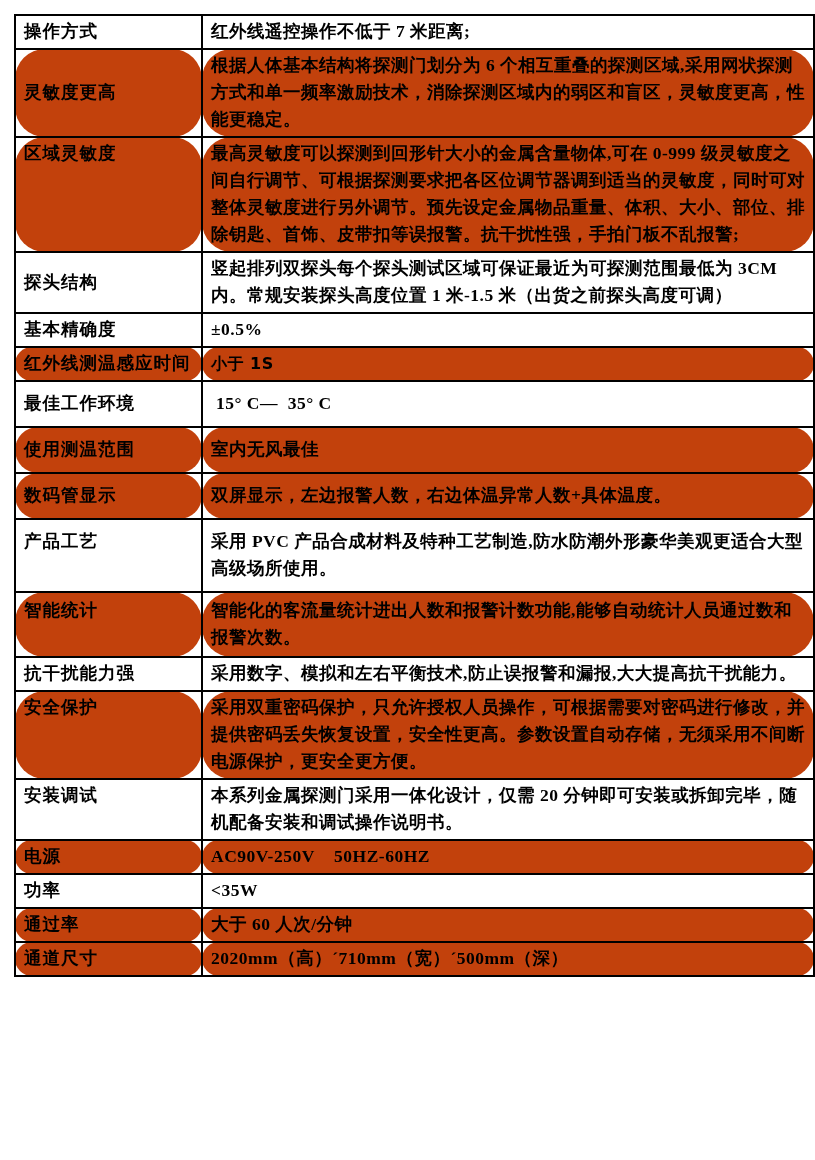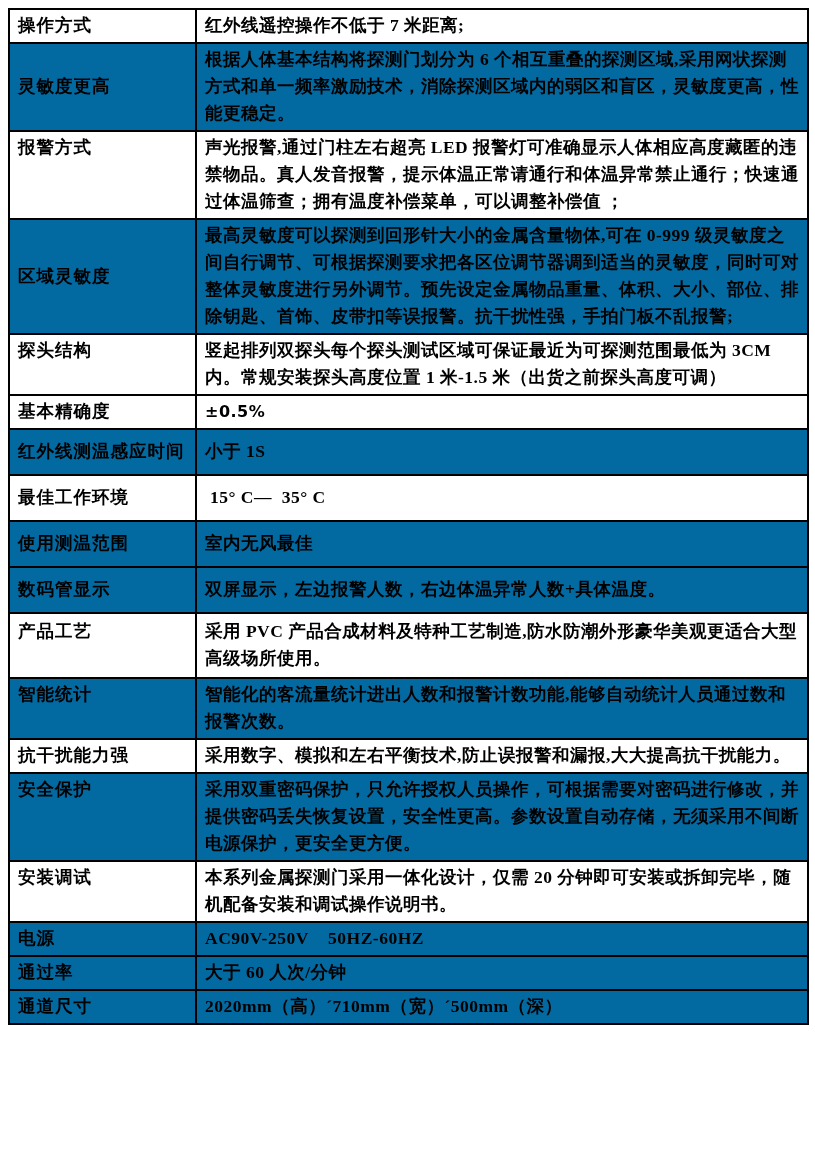--- a/index.html
+++ b/index.html
@@ -7,21 +7,21 @@
     padding: 0;
     background: #ffffff;
     width: 815px;
     height: 1160px;
     overflow: hidden;
   }
   .page {
     box-sizing: border-box;
     width: 707px;
     height: 1160px;
-    padding: 8px;
+    padding: 14px;
     background: #ffffff;
   }
   table.spec-table {
     border-collapse: collapse;
     width: 799px;
     table-layout: fixed;
     font-family: "Liberation Serif", "DejaVu Sans", serif;
     font-weight: bold;
     color: #000000;
     font-size: 17.5px;
@@ -36,21 +36,21 @@
   col.label-col { width: 187px; }
   col.value-col { width: 612px; }
   td.label-cell {
     letter-spacing: 1px;
   }
   td.value-cell {
     padding-left: 12px;
     white-space: pre-wrap;
     letter-spacing: 0.5px;
   }
-  tr.shaded td { background: #0369a1; }
+  tr.shaded td { background: #c2410c; border-radius: 30px; }
   
   tr:nth-child(2) td.label-cell,
   tr:nth-child(4) td.label-cell { vertical-align: middle; }
   
   tr:nth-child(7) td,
   tr:nth-child(8) td,
   tr:nth-child(9) td,
   tr:nth-child(10) td { padding-top: 8px; padding-bottom: 9px; }
   tr:nth-child(11) td { padding-top: 4px; padding-bottom: 5px; }
   
@@ -73,24 +73,20 @@
   <tr>
     <td class="label-cell">操作方式</td>
     <td class="value-cell">红外线遥控操作不低于 7 米距离;</td>
   </tr>
 
   <tr class="shaded">
     <td class="label-cell">灵敏度更高</td>
     <td class="value-cell">根据人体基本结构将探测门划分为 6 个相互重叠的探测区域,采用网状探测方式和单一频率激励技术，消除探测区域内的弱区和盲区，灵敏度更高，性能更稳定。</td>
   </tr>
 
-  <tr>
-    <td class="label-cell">报警方式</td>
-    <td class="value-cell">声光报警,通过门柱左右超亮 LED 报警灯可准确显示人体相应高度藏匿的违禁物品。真人发音报警，提示体温正常请通行和体温异常禁止通行；快速通过体温筛查；拥有温度补偿菜单，可以调整补偿值 ；</td>
-  </tr>
 
   <tr class="shaded">
     <td class="label-cell">区域灵敏度</td>
     <td class="value-cell">最高灵敏度可以探测到回形针大小的金属含量物体,可在 0-999 级灵敏度之间自行调节、可根据探测要求把各区位调节器调到适当的灵敏度，同时可对整体灵敏度进行另外调节。预先设定金属物品重量、体积、大小、部位、排除钥匙、首饰、皮带扣等误报警。抗干扰性强，手拍门板不乱报警;</td>
   </tr>
 
   <tr>
     <td class="label-cell">探头结构</td>
     <td class="value-cell">竖起排列双探头每个探头测试区域可保证最近为可探测范围最低为 3CM 内。常规安装探头高度位置 1 米-1.5 米（出货之前探头高度可调）</td>
   </tr>
@@ -145,20 +141,24 @@
   <tr>
     <td class="label-cell">安装调试</td>
     <td class="value-cell">本系列金属探测门采用一体化设计，仅需 20 分钟即可安装或拆卸完毕，随机配备安装和调试操作说明书。</td>
   </tr>
 
   <tr class="shaded">
     <td class="label-cell">电源</td>
     <td class="value-cell">AC90V-250V    50HZ-60HZ</td>
   </tr>
 
+  <tr>
+    <td class="label-cell">功率</td>
+    <td class="value-cell">&lt;35W</td>
+  </tr>
 
   <tr class="shaded">
     <td class="label-cell">通过率</td>
     <td class="value-cell">大于 60 人次/分钟</td>
   </tr>
 
 
   <tr class="shaded">
     <td class="label-cell">通道尺寸</td>
     <td class="value-cell">2020mm（高）´710mm（宽）´500mm（深）</td>

